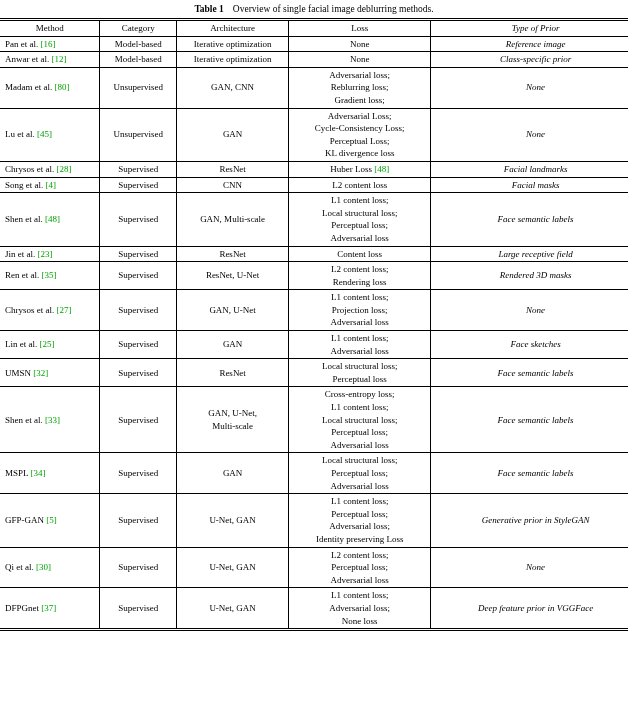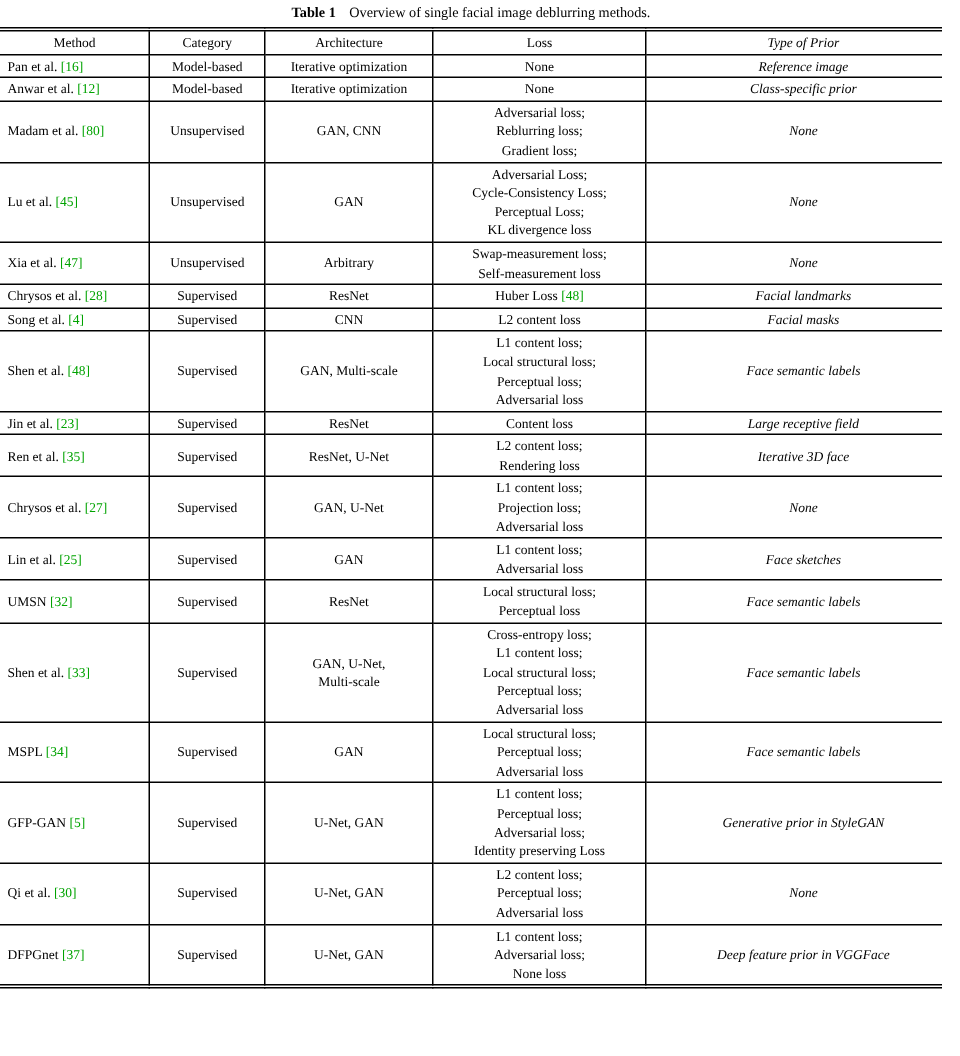--- a/index.html
+++ b/index.html
@@ -128,32 +128,20 @@
           </td>
           <td>
             <div>Adversarial Loss;</div>
             <div>Cycle-Consistency Loss;</div>
             <div>Perceptual Loss;</div>
             <div>KL divergence loss</div>
           </td>
           <td>None</td>
         </tr>
         <tr>
-          <td class="method"><span>Xia et al. </span><span class="cite">[47]</span></td>
-          <td>Unsupervised</td>
-          <td>
-            <div>Arbitrary</div>
-          </td>
-          <td>
-            <div>Swap-measurement loss;</div>
-            <div>Self-measurement loss</div>
-          </td>
-          <td>None</td>
-        </tr>
-        <tr>
           <td class="method"><span>Chrysos et al. </span><span class="cite">[28]</span></td>
           <td>Supervised</td>
           <td>
             <div>ResNet</div>
           </td>
           <td>
             <div>Huber Loss <span class="cite">[48]</span></div>
           </td>
           <td>Facial landmarks</td>
         </tr>
@@ -196,21 +184,21 @@
         <tr>
           <td class="method"><span>Ren et al. </span><span class="cite">[35]</span></td>
           <td>Supervised</td>
           <td>
             <div>ResNet, U-Net</div>
           </td>
           <td>
             <div>L2 content loss;</div>
             <div>Rendering loss</div>
           </td>
-          <td>Iterative 3D face</td>
+          <td>Rendered 3D masks</td>
         </tr>
         <tr>
           <td class="method"><span>Chrysos et al. </span><span class="cite">[27]</span></td>
           <td>Supervised</td>
           <td>
             <div>GAN, U-Net</div>
           </td>
           <td>
             <div>L1 content loss;</div>
             <div>Projection loss;</div>

